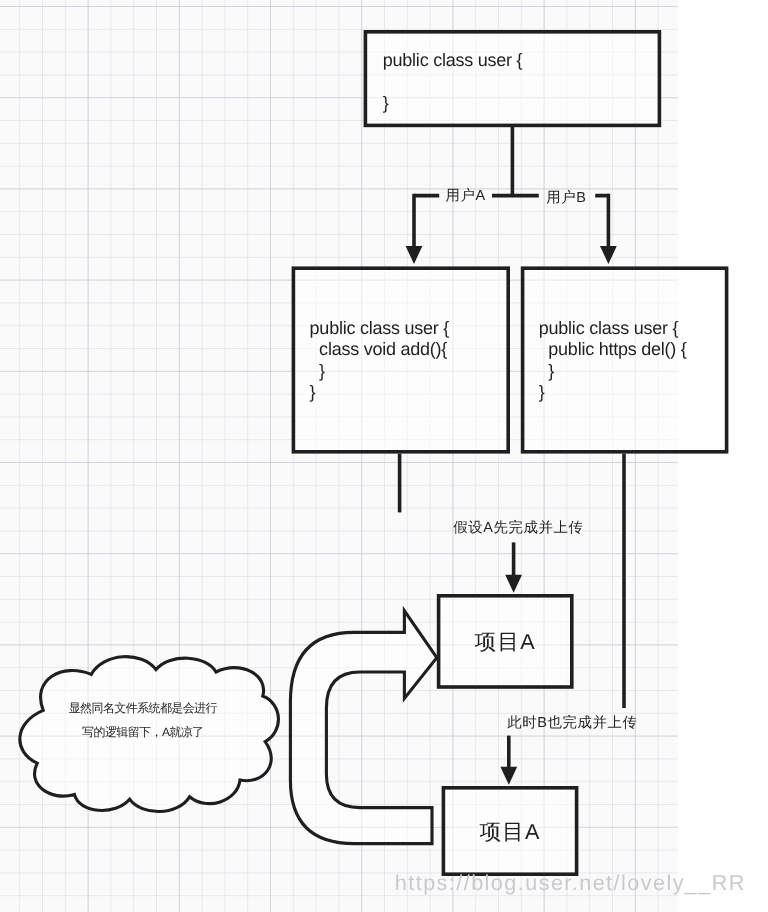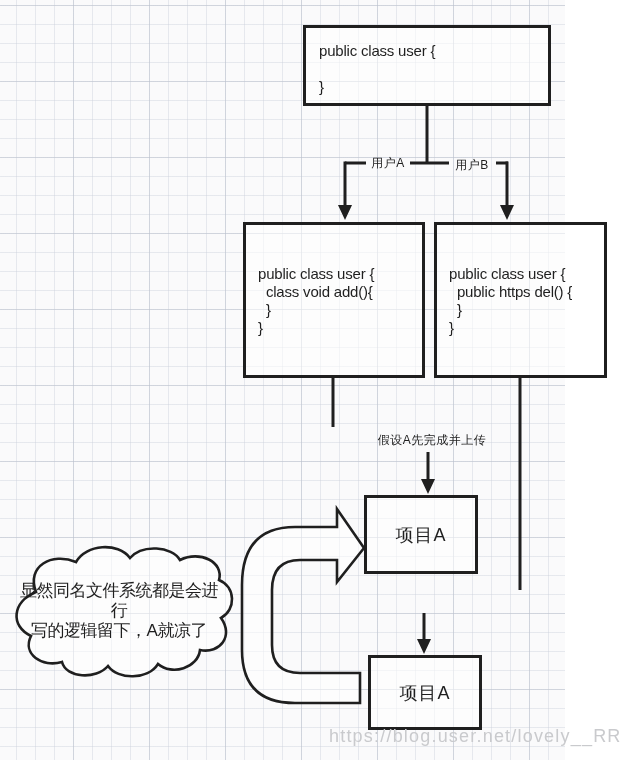--- a/index.html
+++ b/index.html
@@ -40,21 +40,21 @@
     font-size:18px;letter-spacing:1px;
   }
   .project-1{left:364px;top:495px;width:114px;height:79px;}
   .project-2{left:368px;top:655px;width:114px;height:75px;}
   .lbl{
     position:absolute;z-index:3;font-size:12px;white-space:nowrap;
     transform:translate(-50%,-50%);letter-spacing:0.5px;
   }
   .cloud-text{
     position:absolute;left:12px;top:581px;width:214px;z-index:3;
-    text-align:center;font-size:17px;line-height:20px;
+    text-align:center;font-size:10px;line-height:20px;
     letter-spacing:-0.5px;
   }
   .watermark{
     position:absolute;left:329px;top:726px;z-index:5;
     font-size:18px;letter-spacing:1.2px;color:#c9cacd;white-space:nowrap;
   }
 </style>
 </head>
 <body>
 
@@ -112,20 +112,21 @@
   </div>
 
   <div class="node box-b">
     <div class="code-line">public class user {</div>
     <div class="code-line">  public https del() {</div>
     <div class="code-line">  }</div>
     <div class="code-line">}</div>
   </div>
 
   <span class="lbl" style="left:384px;top:440px;margin-left:48px;">假设A先完成并上传</span>
+  <span class="lbl" style="left:477px;top:602px;">此时B也完成并上传</span>
 
   <div class="node project-box project-1">
     <span>项目A</span>
   </div>
   <div class="node project-box project-2">
     <span>项目A</span>
   </div>
 
   <div class="cloud-text">
     <div>显然同名文件系统都是会进行</div>

